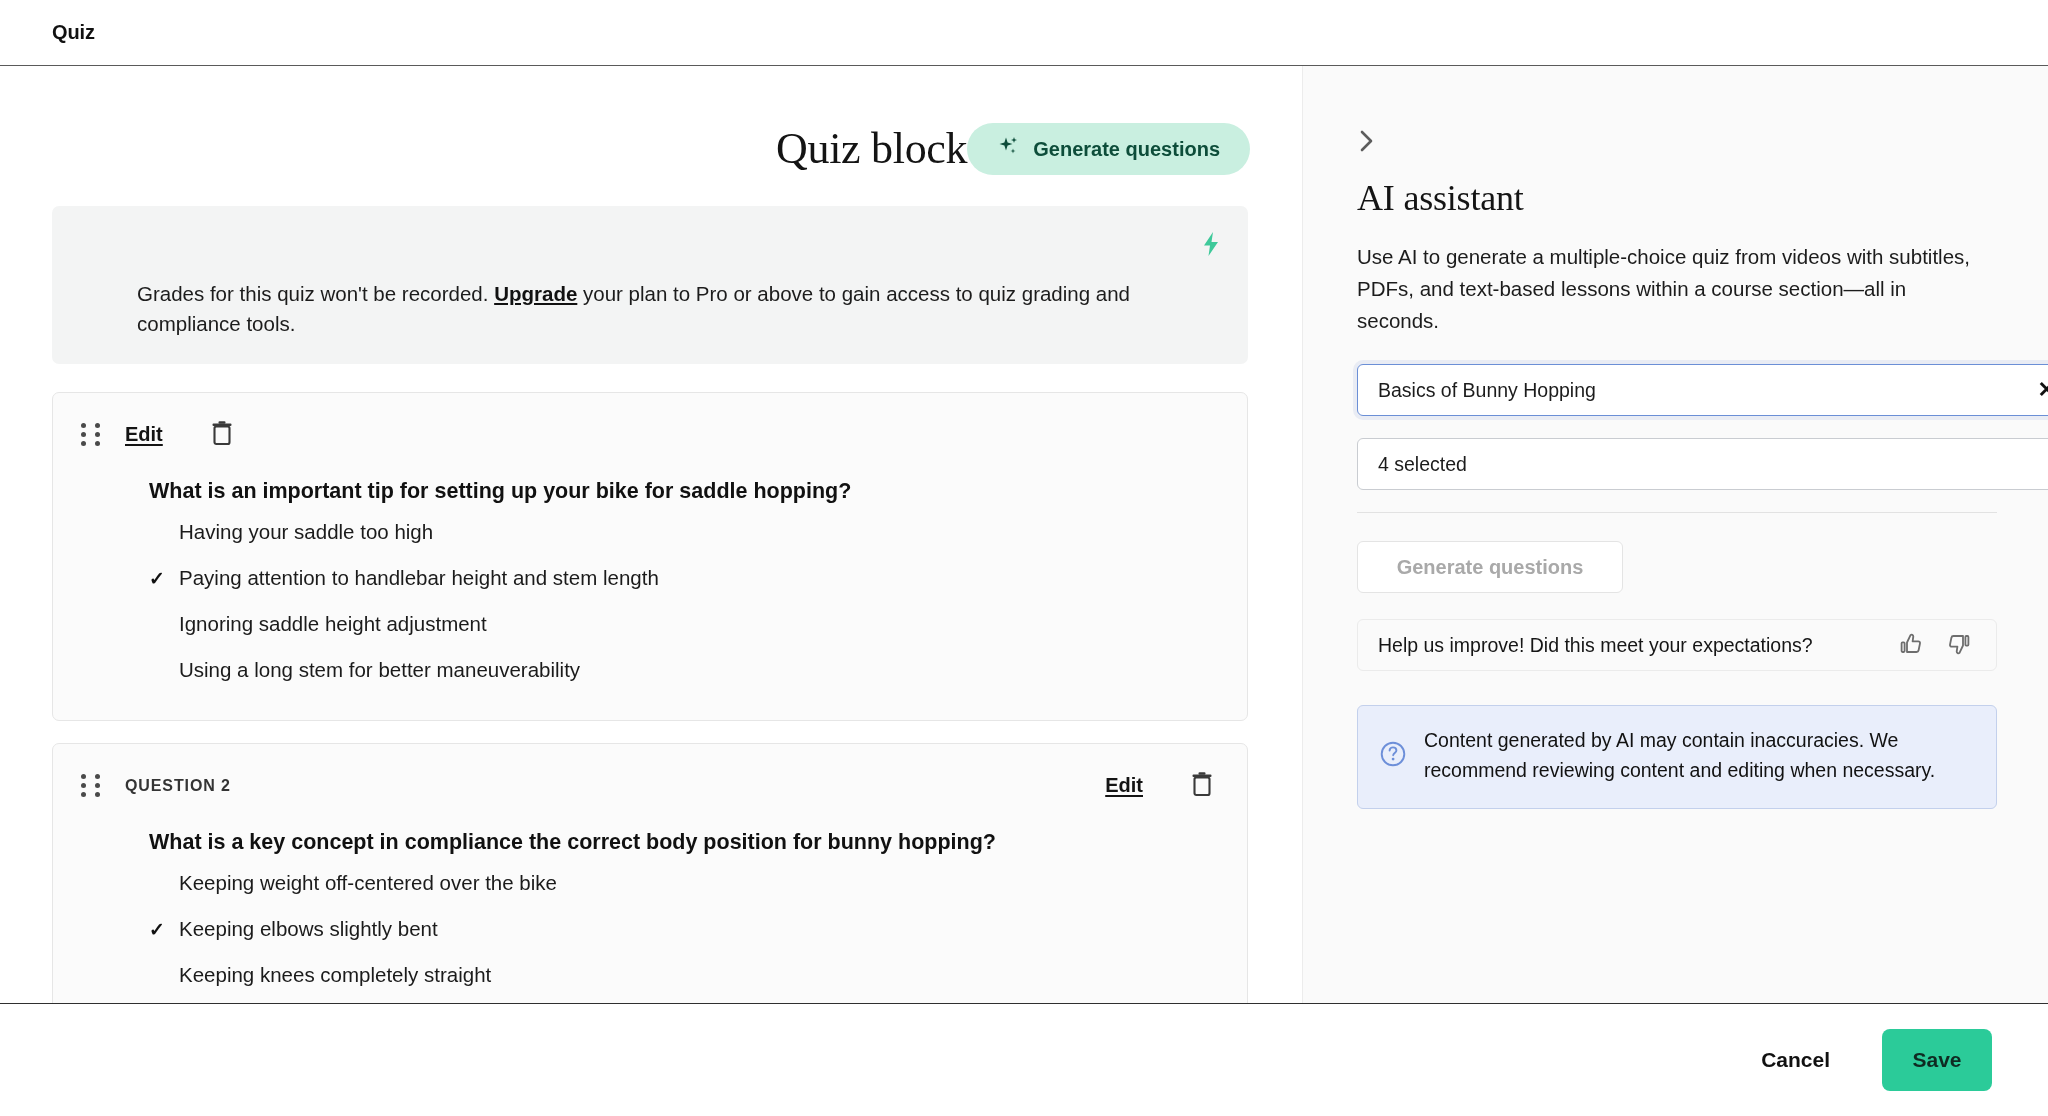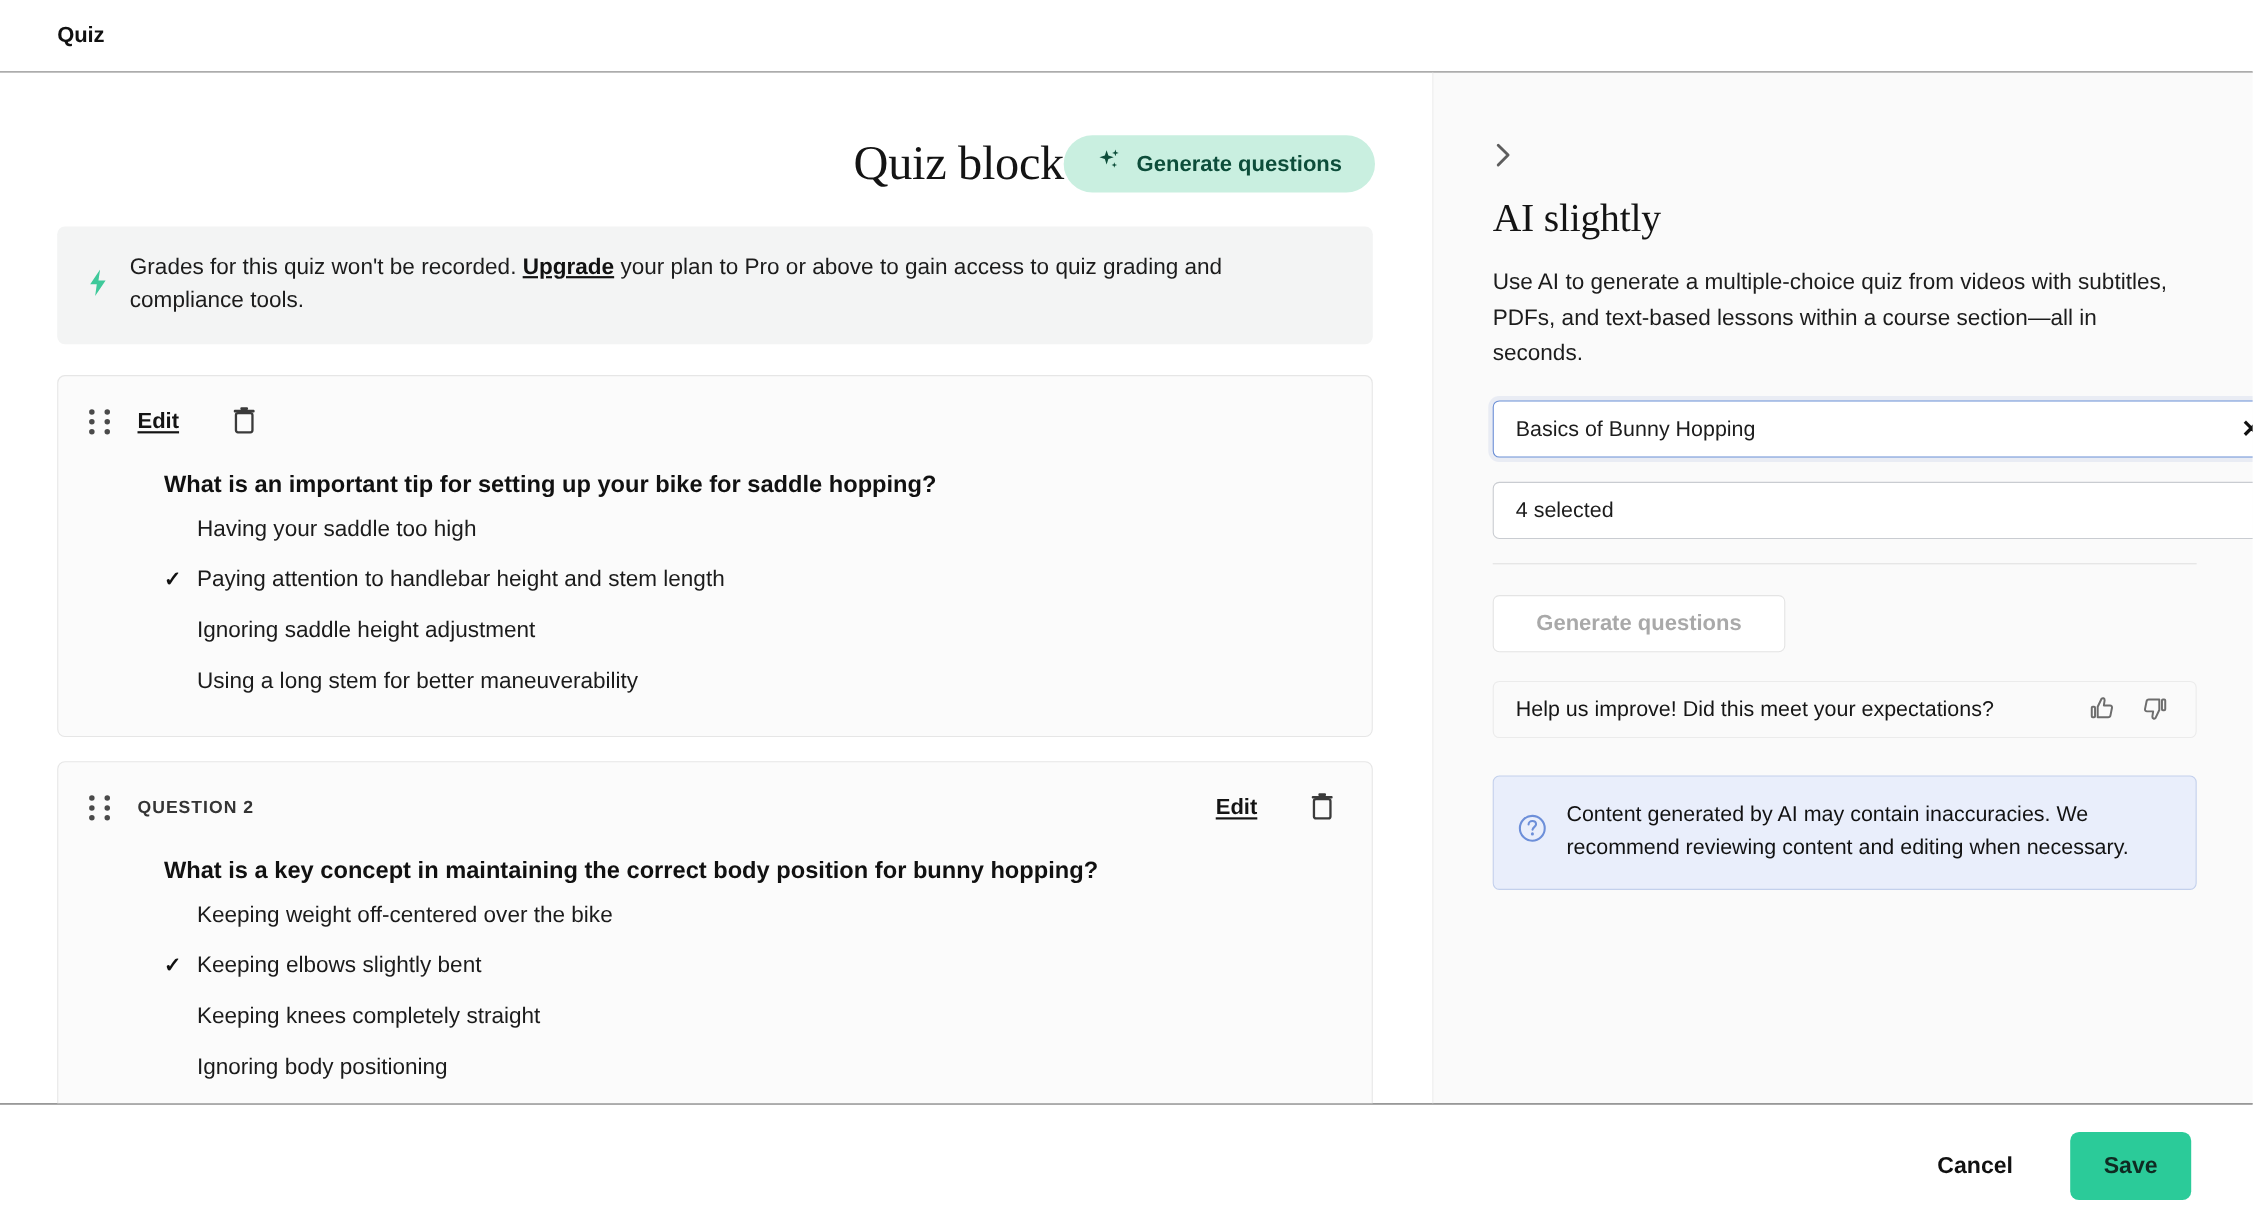--- a/index.html
+++ b/index.html
@@ -92,22 +92,23 @@
   .sparkle-ic { display:block; }
 
   
   .banner {
     margin-top: 26px;
     background: #f3f4f4;
     border-radius: 7px;
     padding: 22px 26px 24px 26px;
     display: flex;
     gap: 18px;
-    align-items: center;
+    align-items: flex-end;
     width: 1196px;
+    flex-direction: column;
   }
   .banner-text {
     font-size: 20.5px;
     line-height: 1.48;
     color: #1c1c1c;
     max-width: 1085px;
   }
   .banner-link {
     font-weight: 700;
     color: #111111;
@@ -446,21 +447,21 @@
                   <span>
                     <svg width="24" height="26" viewBox="0 0 24 26">
                       <rect x="4.5" y="6.5" width="15" height="17.5" rx="1.8" fill="none" stroke="#3a3a3a" stroke-width="2.1"></rect>
                       <rect x="2.5" y="3.6" width="19" height="2.4" rx="1" fill="#3a3a3a"></rect>
                       <rect x="8.5" y="1.2" width="7" height="2.6" rx="1" fill="#3a3a3a"></rect>
                     </svg>
                   </span>
                 </button>
               </span>
             </div>
-            <div class="q-text">What is a key concept in maintaining the correct body position for bunny hopping?</div>
+            <div class="q-text">What is a key concept in compliance the correct body position for bunny hopping?</div>
             <div class="opt-list">
               <div class="opt-row">
                 <span class="opt-check"></span>
                 <span class="opt-text">Keeping weight off-centered over the bike</span>
               </div>
               <div class="opt-row">
                 <span class="opt-check">✓</span>
                 <span class="opt-text">Keeping elbows slightly bent</span>
               </div>
               <div class="opt-row">
@@ -481,21 +482,21 @@
     <div class="right-pane">
 
       <button class="collapse-btn">
         <span>
           <svg width="20" height="26" viewBox="0 0 20 26">
             <path d="M5 4 L14 13 L5 22" fill="none" stroke="#5d5d5d" stroke-width="2.6" stroke-linecap="round" stroke-linejoin="round"></path>
           </svg>
         </span>
       </button>
 
-      <div class="ai-title">AI slightly</div>
+      <div class="ai-title">AI assistant</div>
       <div class="ai-desc">Use AI to generate a multiple-choice quiz from videos with subtitles, PDFs, and text-based lessons within a course section—all in seconds.</div>
 
       <div class="select-ctrl focused">
         <span class="select-value">Basics of Bunny Hopping</span>
         <button class="sel-clear">✕</button>
         <span class="sel-caret">
           <svg width="22" height="22" viewBox="0 0 22 22">
             <path d="M4.5 8 L11 14.5 L17.5 8" fill="none" stroke="#141414" stroke-width="2.3" stroke-linecap="round" stroke-linejoin="round"></path>
           </svg>
         </span>

